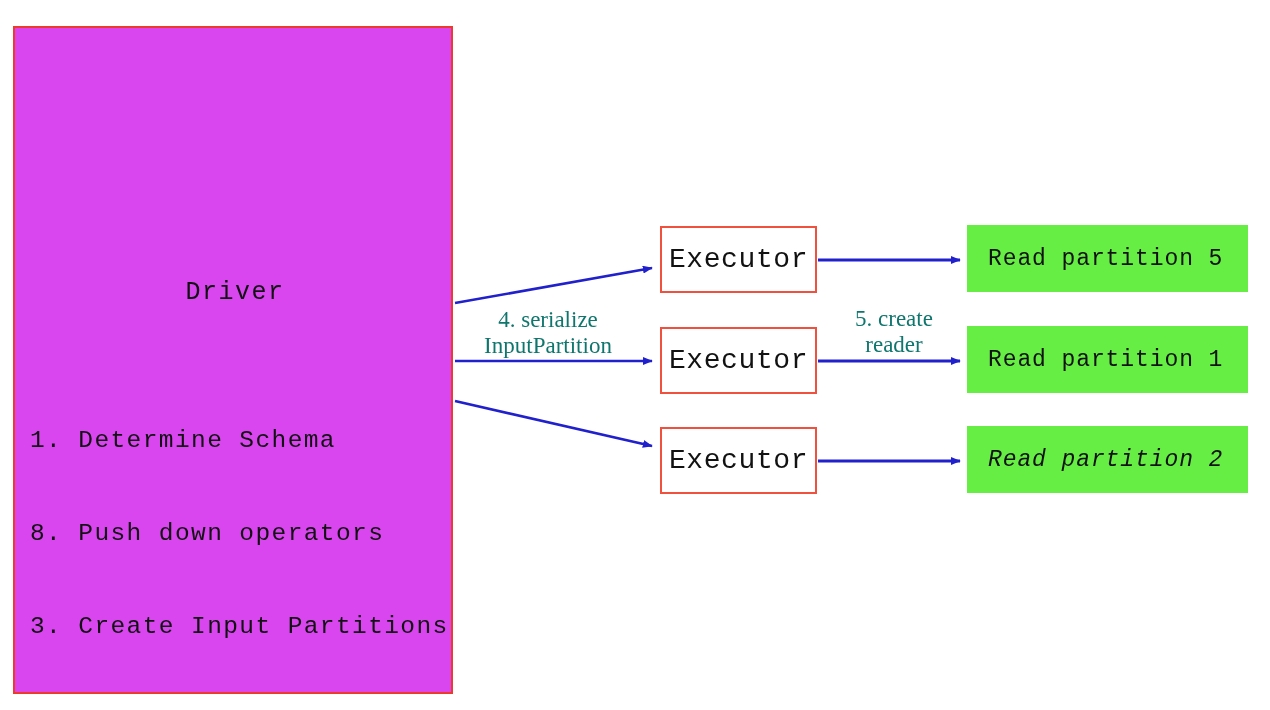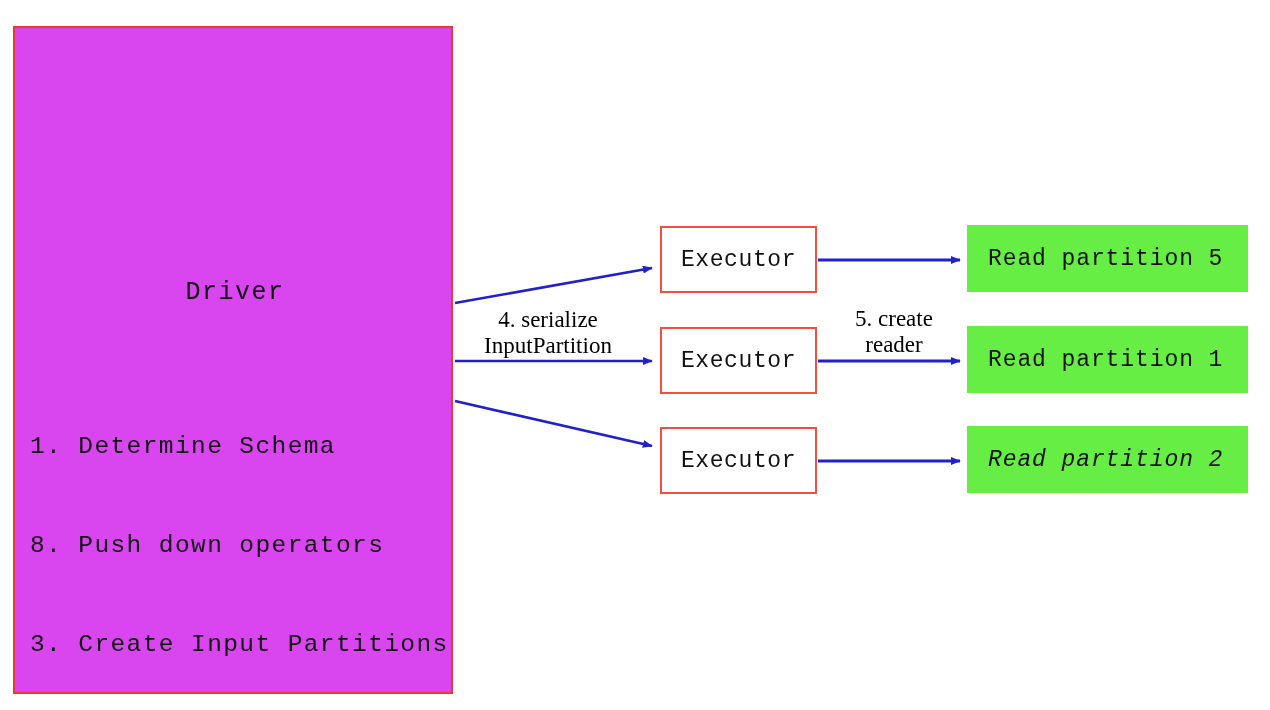--- a/index.html
+++ b/index.html
@@ -58,35 +58,35 @@
     left: 15px;
     top: 335px;
     width: 425px;
     font-family: "Liberation Mono", "DejaVu Sans Mono", monospace;
     font-size: 24.5px;
     line-height: 31px;
     letter-spacing: 1.4px;
     color: #121212;
     white-space: pre;
   }
-  .driver-steps .step { display: block; margin-top: 6px; }
+  .driver-steps .step { display: block; }
 
   
   .executor-box {
     width: 157px;
     height: 67px;
     border: 2px solid #f0513f;
     background: #ffffff;
     display: flex;
     align-items: center;
     justify-content: center;
   }
   .executor-label {
     font-family: "Liberation Mono", "DejaVu Sans Mono", monospace;
-    font-size: 23px;
+    font-size: 28px;
     letter-spacing: 0.6px;
     color: #121212;
     white-space: pre;
   }
 
   
   .partition-box {
     width: 281px;
     height: 67px;
     background: #66ee44;
@@ -109,21 +109,21 @@
   .part-0 { left: 967px; top: 225px; }
   .part-1 { left: 967px; top: 326px; }
   .part-2 { left: 967px; top: 426px; font-style: italic; }
 
   
   .edge-label {
     position: absolute;
     font-family: "Liberation Serif", "DejaVu Serif", serif;
     font-size: 23px;
     line-height: 26px;
-    color: #000000;
+    color: #0f766e;
     text-align: center;
     white-space: pre-line;
   }
   .label-serialize {
     left: 458px;
     top: 307px;
     width: 180px;
   }
   .label-create-reader {
     left: 826px;

